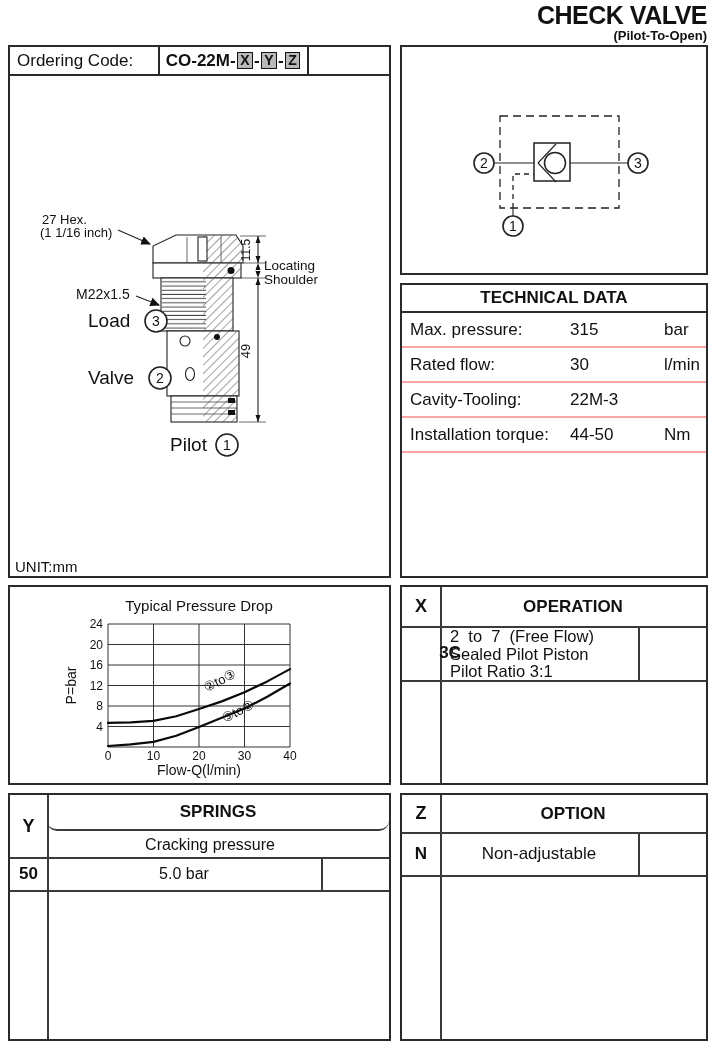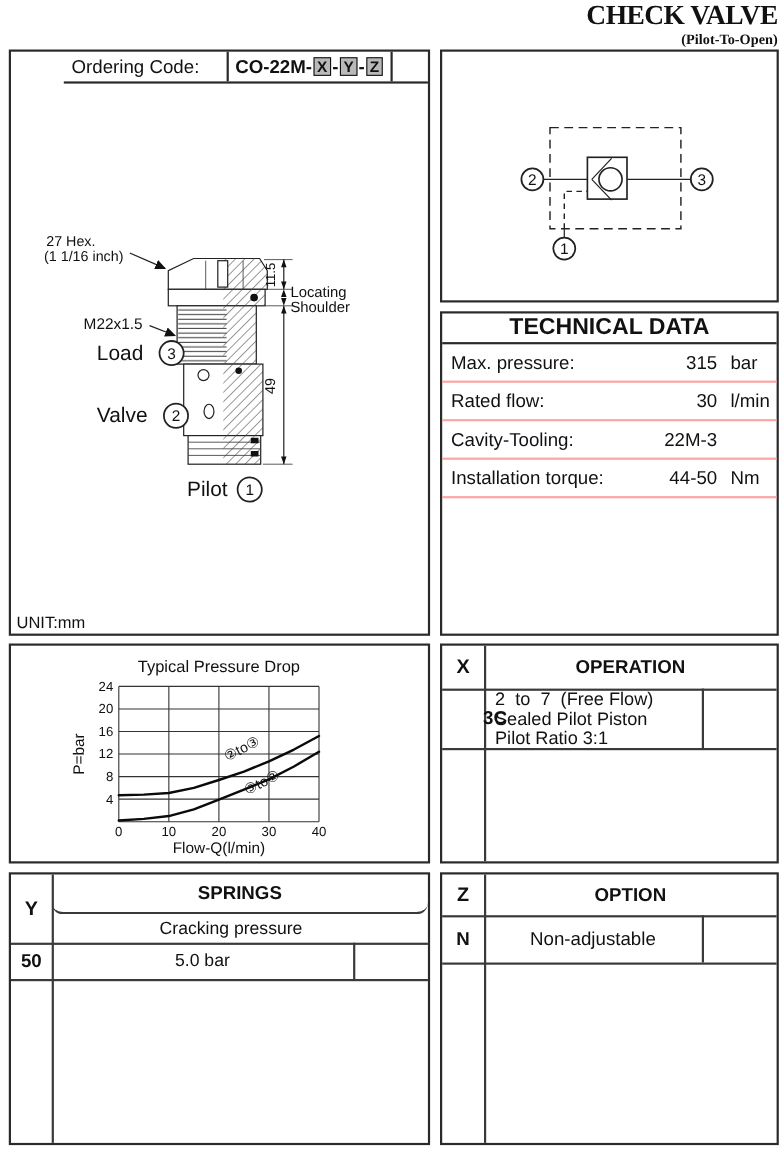--- a/index.html
+++ b/index.html
@@ -1,27 +1,27 @@
 <!DOCTYPE html>
 <html><head>
 <meta charset="utf-8">
 <style>
   html,body{margin:0;padding:0;background:#fff;}
   body{width:709px;height:1047px;position:relative;font-family:"Liberation Sans","DejaVu Sans",sans-serif;color:#111;overflow:hidden;}
   .box{position:absolute;border:2px solid #2a2a2a;box-sizing:border-box;background:#fff;}
-  #box-left{left:8px;top:45px;width:383px;height:533px;padding-left:48px;}
+  #box-left{left:8px;top:45px;width:383px;height:533px;}
   #box-symbol{left:400px;top:45px;width:308px;height:230px;}
   #box-tech{left:400px;top:283px;width:308px;height:295px;}
   #box-chart{left:8px;top:585px;width:383px;height:200px;}
   #box-op{left:400px;top:585px;width:308px;height:200px;}
   #box-springs{left:8px;top:793px;width:383px;height:248px;}
   #box-option{left:400px;top:793px;width:308px;height:248px;}
 
   
-  #title-block{position:absolute;top:2px;right:2px;text-align:right;line-height:1.05;font-family:Liberation Serif, serif;}
+  #title-block{position:absolute;top:2px;right:2px;text-align:right;line-height:1.05;}
   #page-title{font-size:25px;font-weight:bold;letter-spacing:-0.5px;}
   #page-subtitle{font-size:13px;font-weight:bold;margin-top:1px;}
 
   
   #ordering-row{display:flex;height:27px;border-bottom:2px solid #2a2a2a;align-items:stretch;}
   #ordering-label{width:150px;border-right:2px solid #2a2a2a;display:flex;align-items:center;padding-left:7px;font-size:17px;box-sizing:border-box;}
   #ordering-code{width:149px;border-right:2px solid #2a2a2a;display:flex;align-items:center;justify-content:center;font-weight:bold;font-size:17px;box-sizing:border-box;}
   .code-letter{display:inline-block;background:#b9b9b9;border:1.5px solid #111;font-size:14px;line-height:15px;padding:0 2.5px;margin:0 1px;}
 
   
@@ -30,24 +30,24 @@
   svg text{fill:#111;}
   .t12{font-size:12px;} .t13{font-size:13px;} .t135{font-size:13.5px;} .t14{font-size:14px;}
   .t15{font-size:14px;} .t19{font-size:19px;}
   .ln{stroke:#222;stroke-width:1.1;fill:none;}
   .lnthin{stroke:#444;stroke-width:0.8;fill:none;}
   .whitefill{fill:#fff;stroke:#222;stroke-width:1.1;}
   .blackfill{fill:#111;stroke:none;}
   .portcircle{fill:#fff;stroke:#222;stroke-width:1.6;}
 
   
-  .tbl-header{height:26px;border-bottom:2px solid #2a2a2a;display:flex;align-items:center;justify-content:center;font-weight:bold;font-size:21px;}
+  .tbl-header{height:26px;border-bottom:2px solid #2a2a2a;display:flex;align-items:center;justify-content:center;font-weight:bold;font-size:17px;}
   .tech-row{height:33px;border-bottom:2px solid #fca5a5;display:grid;grid-template-columns:168px 82px 1fr;align-items:center;font-size:17px;}
   .tech-label{padding-left:8px;}
-  .tech-value{text-align:right;}
+  .tech-value{text-align:left;}
   .tech-unit{padding-left:12px;}
 
   
   .col-rule{position:absolute;top:0;bottom:0;border-left:2px solid #3a3a3a;}
   .hline{position:absolute;left:0;right:0;border-top:2px solid #3a3a3a;}
   .cell{position:absolute;display:flex;align-items:center;justify-content:center;box-sizing:border-box;}
   .code-cell{font-weight:bold;font-size:17px;}
   .head-cell{font-weight:bold;font-size:17px;}
 
   #oper-desc{justify-content:flex-start;align-items:flex-start;padding:2px 4px 0 10px;font-size:16.5px;line-height:17.5px;white-space:pre-wrap;border-right:2px solid #3a3a3a;}

